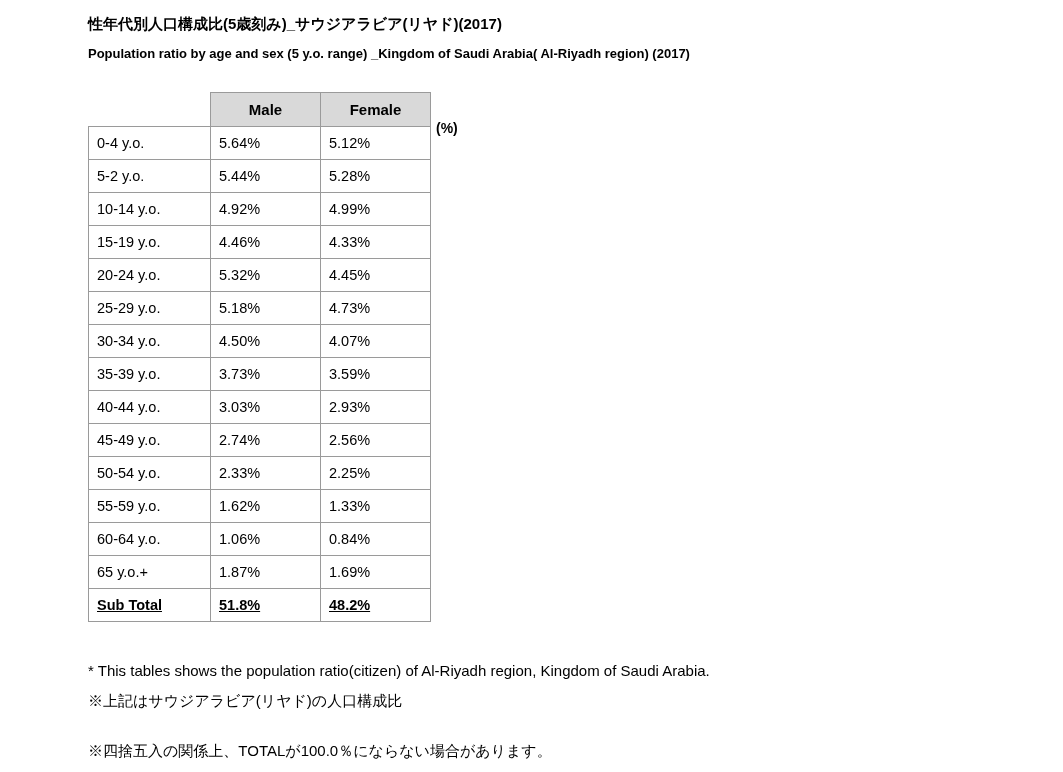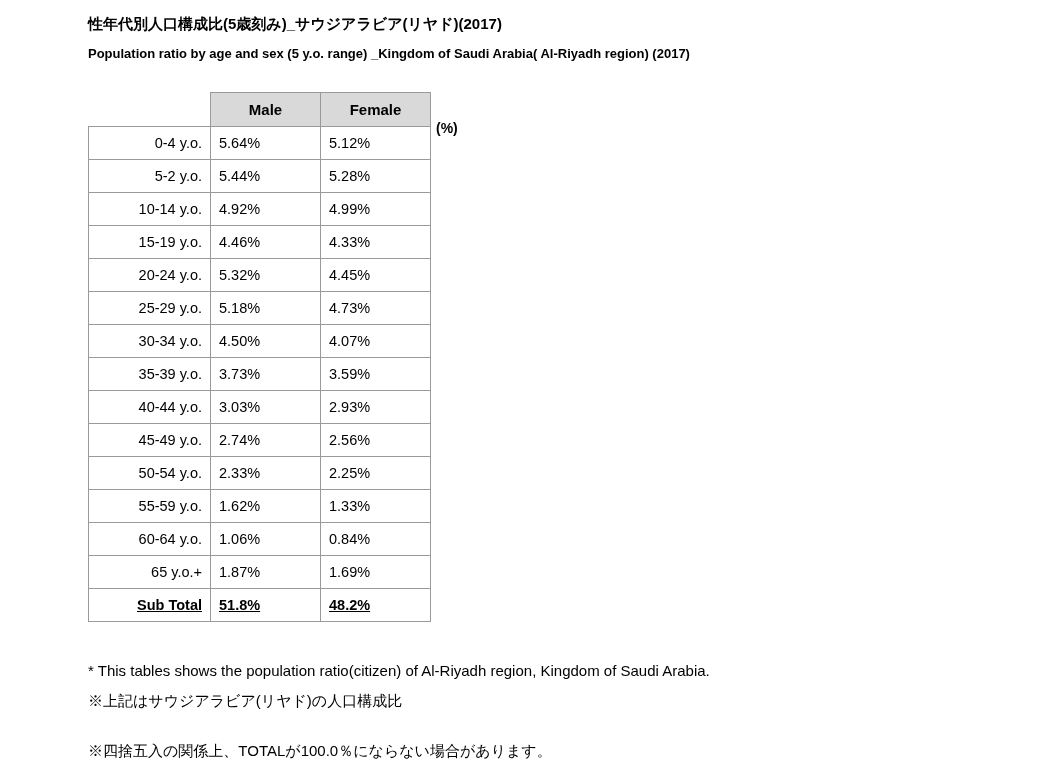--- a/index.html
+++ b/index.html
@@ -62,21 +62,21 @@
     background: transparent;
   }
   thead th.head {
     background: #d9d9d9;
     font-weight: bold;
     text-align: center;
     font-size: 15px;
     height: 32px;
   }
   td.label {
-    text-align: right;
+    text-align: left;
   }
   td.value {
     text-align: left;
   }
   tr.subtotal td {
     font-weight: bold;
     text-decoration: underline;
   }
   tr.total td {
     font-weight: bold;

